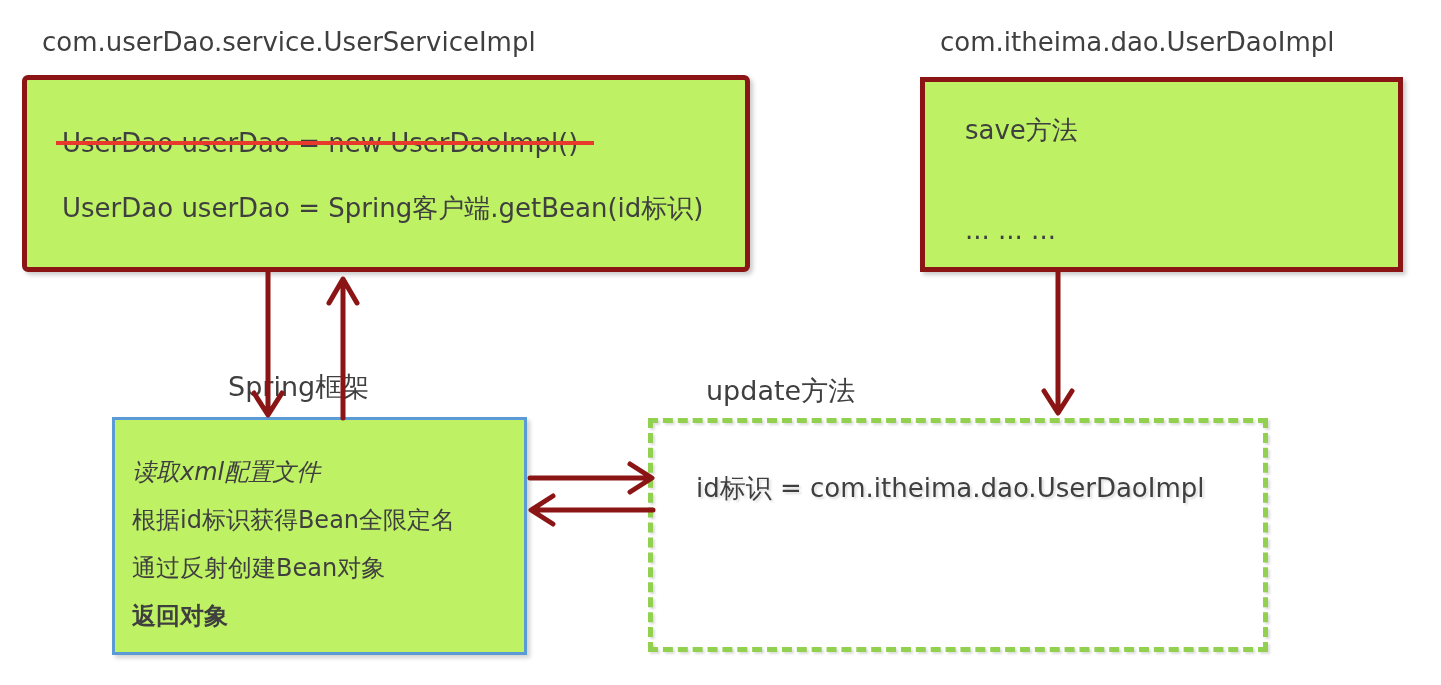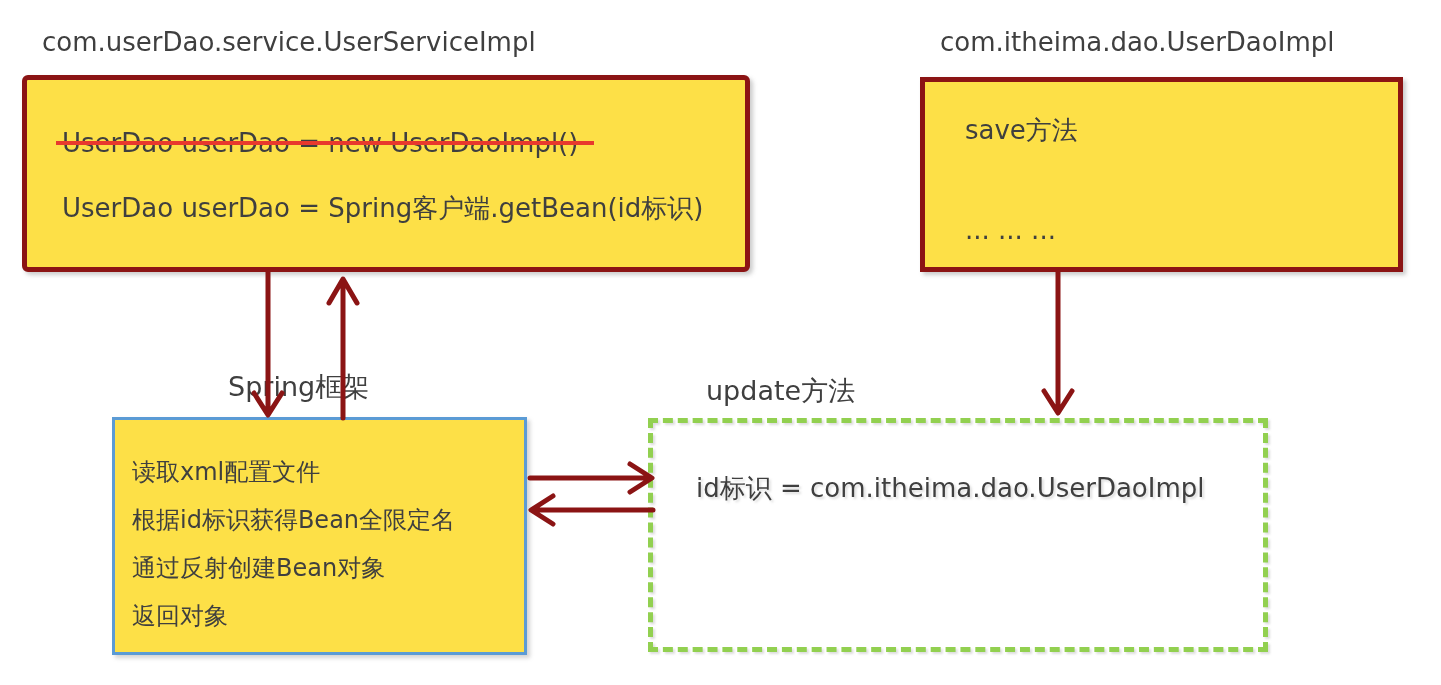--- a/index.html
+++ b/index.html
@@ -22,21 +22,21 @@
   }
   .label {
     position: absolute;
     white-space: nowrap;
     color: var(--c-text);
   }
   .title { font-size: 26px; }
   .mid-label { font-size: 27px; }
   .box {
     position: absolute;
-    background: #fde047;
+    background: #bef264;
   }
   .box.red {
     border: 5px solid var(--c-dark_red);
     box-shadow: 3px 3px 4px rgba(110,110,110,0.35);
   }
   .box.blue {
     border: 3px solid var(--c-blue);
     box-shadow: 3px 3px 4px rgba(110,110,110,0.3);
   }
   .box.green-dashed {
@@ -96,24 +96,24 @@
   </div>
 
   <div class="box red" style="left:920px; top:77px; width:483px; height:195px;">
     <div class="line" style="left:40px; top:31px;">save方法</div>
     <div class="line" style="left:40px; top:131px;">... ... ...</div>
   </div>
 
   <div class="label mid-label" style="left:228px; top:369px;">Spring框架</div>
 
   <div class="box blue" style="left:112px; top:417px; width:415px; height:238px;">
-    <div class="line" style="left:17px; top:35px;">读取xml配置文件</div>
+    <div class="line" style="left:17px; top:35px;font-style:italic;">读取xml配置文件</div>
     <div class="line" style="left:17px; top:131px;">通过反射创建Bean对象</div>
     <div class="line" style="left:17px; top:83px;">根据id标识获得Bean全限定名</div>
-    <div class="line" style="left:17px; top:179px;">返回对象</div>
+    <div class="line" style="left:17px; top:179px;font-weight:bold;">返回对象</div>
   </div>
 
   <div class="label mid-label" style="left:706px; top:373px;">update方法</div>
 
   <div class="box green-dashed" style="left:648px; top:418px; width:620px; height:234px;text-align:right;">
     <div class="line" style="left:43px; top:48px;">id标识 = com.itheima.dao.UserDaoImpl</div>
   </div>
 
   <svg class="arrows" viewBox="0 0 1441 685" xmlns="http://www.w3.org/2000/svg">
 

